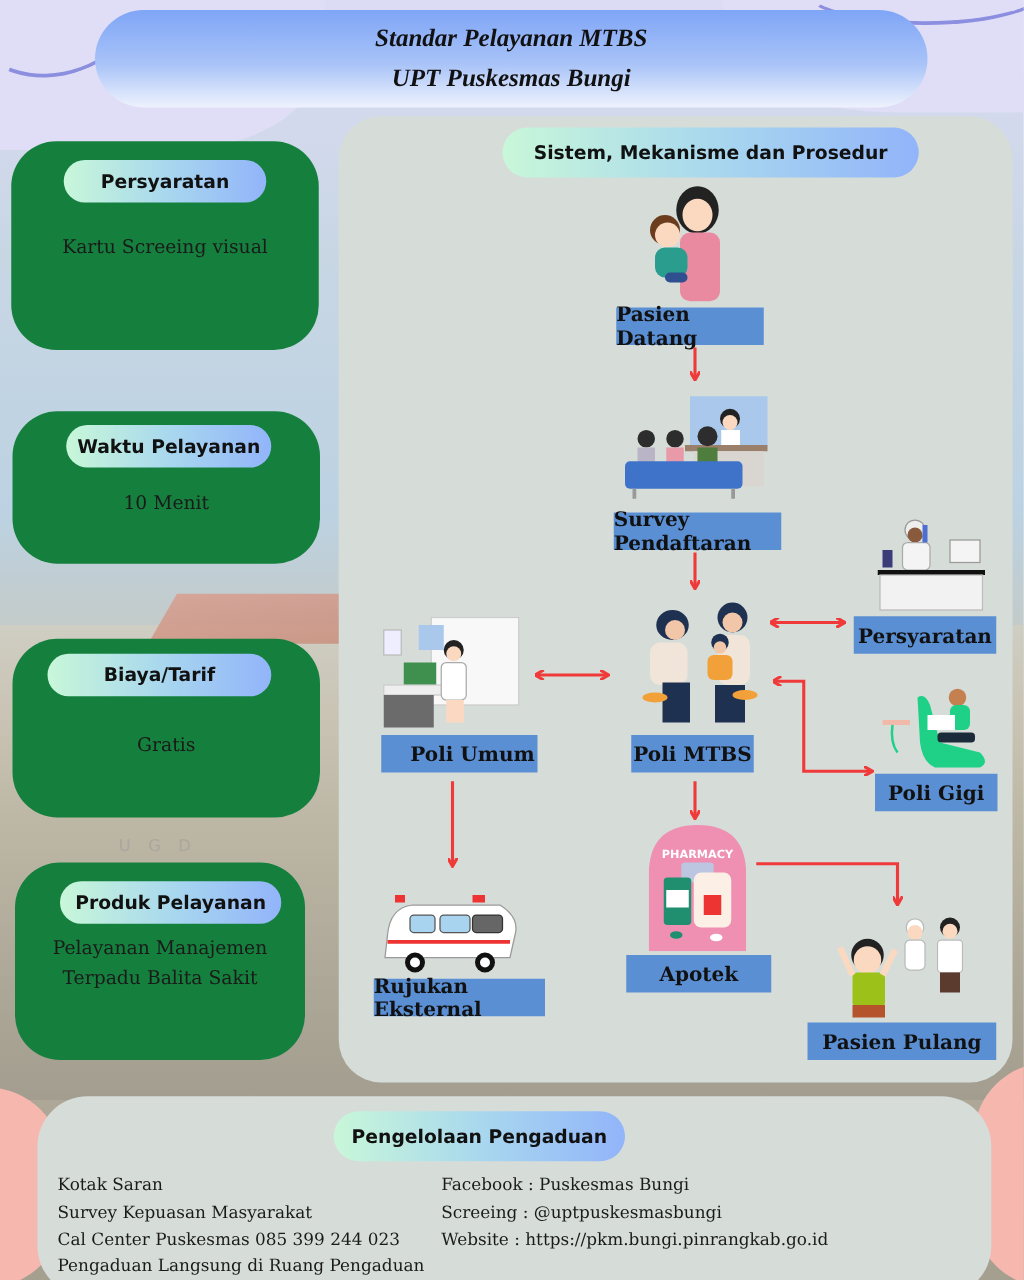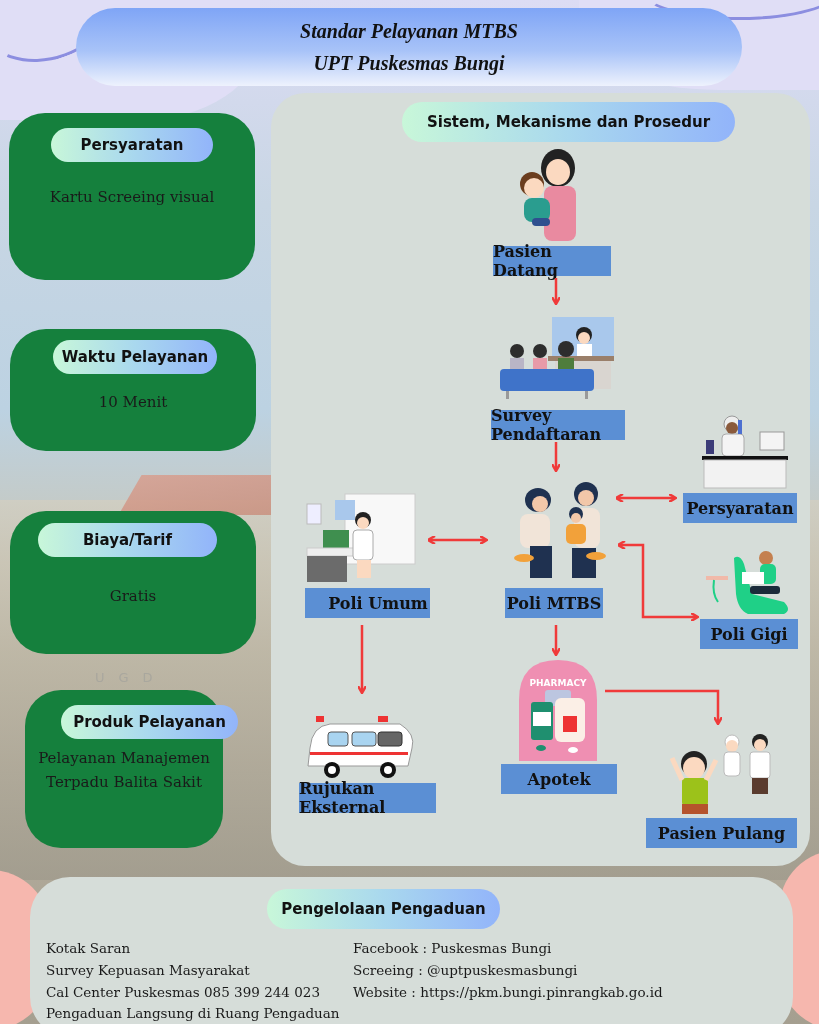--- a/index.html
+++ b/index.html
@@ -115,21 +115,21 @@
 <div class="card" style="left:10px;top:329px;width:246px;height:122px;">
   <div class="pill" style="left:43px;top:11px;width:164px;">Waktu Pelayanan</div>
   <div class="card-text" style="top:61px;">10 Menit</div>
 </div>
 
 <div class="card" style="left:10px;top:511px;width:246px;height:143px;">
   <div class="pill" style="left:28px;top:12px;width:179px;">Biaya/Tarif</div>
   <div class="card-text" style="top:73px;">Gratis</div>
 </div>
 
-<div class="card" style="left:25px;top:690px;width:198px;height:158px;">
+<div class="card" style="left:12px;top:690px;width:232px;height:158px;">
   <div class="pill" style="left:36px;top:15px;width:177px;">Produk Pelayanan</div>
   <div class="card-text" style="top:56px;">Pelayanan Manajemen</div>
   <div class="card-text" style="top:80px;">Terpadu Balita Sakit</div>
 </div>
 
 <div class="main-panel"></div>
 <div class="pill" style="left:402px;top:102px;width:333px;height:40px;border-radius:20px;font-size:15px;">Sistem, Mekanisme dan Prosedur</div>
 
 <svg class="illus" style="left:512px;top:146px;" width="72" height="96" viewBox="0 0 72 96">
   <ellipse cx="46" cy="22" rx="17" ry="19" fill="#222"></ellipse>

